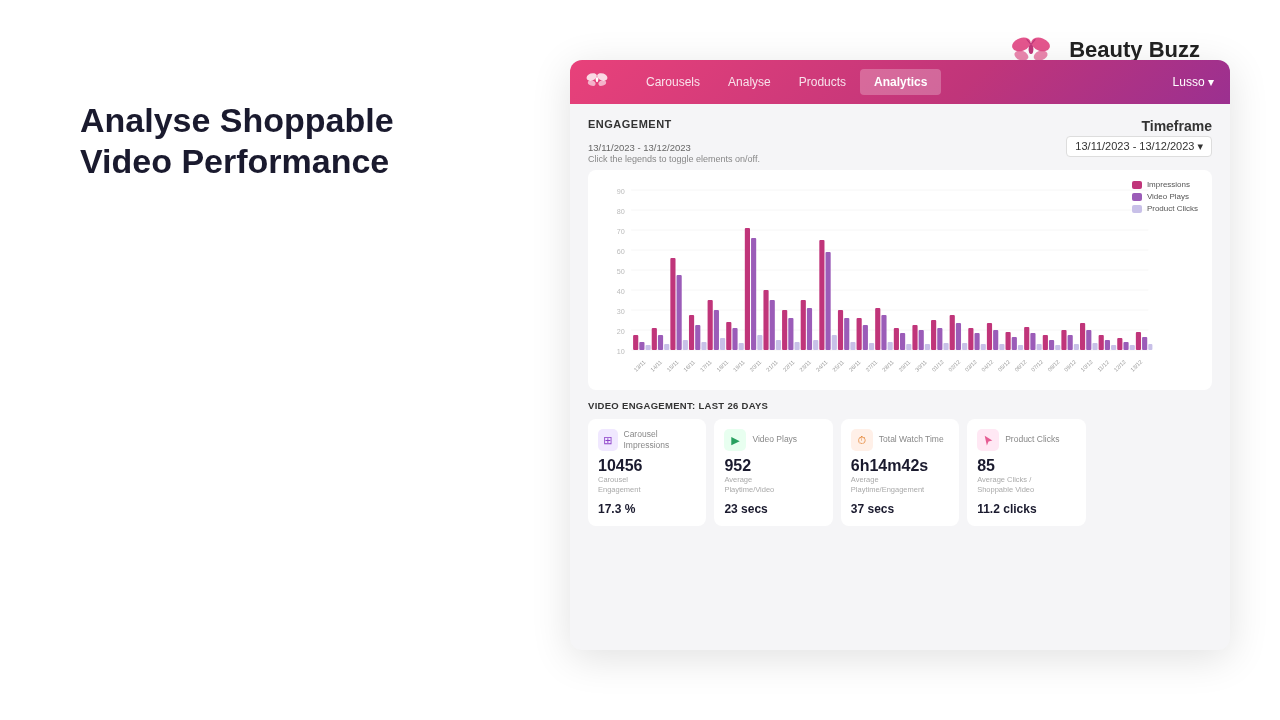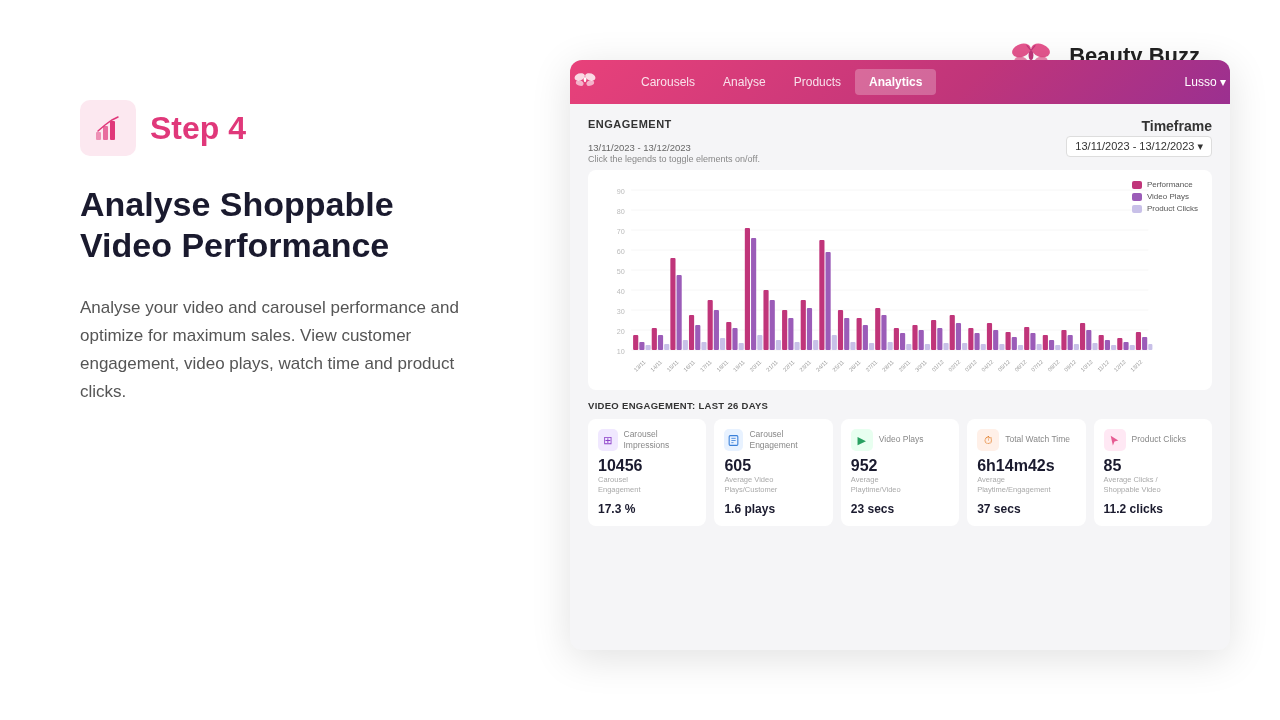--- a/index.html
+++ b/index.html
@@ -8,21 +8,21 @@
       background: #ffffff;
       width: 1280px;
       height: 720px;
       overflow: hidden;
       position: relative;
     }
 
     
     .logo-area {
       position: absolute;
-      top: 36px;
+      top: 30px;
       right: 80px;
       display: flex;
       align-items: center;
       gap: 18px;
     }
     .logo-butterfly {
       width: 40px;
       height: 40px;
     }
     .logo-text {
@@ -86,22 +86,22 @@
       box-shadow: 0 8px 40px rgba(0,0,0,0.12);
       background: #f5f5f7;
     }
 
     
     .dash-nav {
       background: linear-gradient(135deg, #e8417a 0%, #c0357a 60%, #9b3090 100%);
       height: 44px;
       display: flex;
       align-items: center;
-      padding: 0 4px;
-      gap: 15px;
+      padding: 0 16px;
+      gap: 8px;
     }
     .dash-nav-logo {
       margin-right: 16px;
       color: white;
       font-size: 18px;
     }
     .dash-nav-items {
       display: flex;
       gap: 0;
       flex: 1;
@@ -281,34 +281,22 @@
     <ellipse cx="37" cy="18" rx="12" ry="8" fill="#e0387a" opacity="0.85" transform="rotate(20 37 18)"></ellipse>
     <ellipse cx="37" cy="32" rx="9" ry="6" fill="#e0387a" opacity="0.6" transform="rotate(-20 37 32)"></ellipse>
     <ellipse cx="25" cy="24" rx="3" ry="6" fill="#c0357a"></ellipse>
     <line x1="25" y1="18" x2="20" y2="12" stroke="#c0357a" stroke-width="1.5" stroke-linecap="round"></line>
     <line x1="25" y1="18" x2="30" y2="12" stroke="#c0357a" stroke-width="1.5" stroke-linecap="round"></line>
   </svg>
   <span class="logo-text">Beauty Buzz</span>
 </div>
 
 <div class="left-content">
-  <div class="step-badge">
-    <div class="step-icon-box">
-      <svg width="28" height="28" viewBox="0 0 28 28" fill="none">
-        <rect x="2" y="18" width="5" height="8" rx="1" fill="#e0387a" opacity="0.5"></rect>
-        <rect x="9" y="12" width="5" height="14" rx="1" fill="#e0387a" opacity="0.7"></rect>
-        <rect x="16" y="7" width="5" height="19" rx="1" fill="#e0387a"></rect>
-        <polyline points="4,17 11,11 18,6 24,3" stroke="#e0387a" stroke-width="1.5" fill="none" stroke-linecap="round"></polyline>
-      </svg>
-    </div>
-    <span class="step-number">Step 4</span>
-  </div>
 
   <div class="main-title">Analyse Shoppable<br>Video Performance</div>
-  <p class="description">Analyse your video and carousel performance and optimize for maximum sales. View customer engagement, video plays, watch time and product clicks.</p>
 </div>
 
 <div class="dashboard-wrapper">
 
   <div class="dash-nav">
     <div class="dash-nav-logo">
       <svg width="22" height="22" viewBox="0 0 50 50" fill="none">
         <ellipse cx="13" cy="18" rx="12" ry="8" fill="white" opacity="0.8" transform="rotate(-20 13 18)"></ellipse>
         <ellipse cx="13" cy="32" rx="9" ry="6" fill="white" opacity="0.6" transform="rotate(20 13 32)"></ellipse>
         <ellipse cx="37" cy="18" rx="12" ry="8" fill="white" opacity="0.8" transform="rotate(20 37 18)"></ellipse>
@@ -337,21 +325,21 @@
         <div class="timeframe-selector">
           <span>13/11/2023 - 13/12/2023 ▾</span>
         </div>
       </div>
     </div>
 
     <div class="chart-area">
       <div class="chart-legend">
         <div class="legend-item">
           <div class="legend-dot" style="background:#c0357a;"></div>
-          <span>Performance</span>
+          <span>Impressions</span>
         </div>
         <div class="legend-item">
           <div class="legend-dot" style="background:#9b5cb8;"></div>
           <span>Video Plays</span>
         </div>
         <div class="legend-item">
           <div class="legend-dot" style="background:#c8c0e8;"></div>
           <span>Product Clicks</span>
         </div>
       </div>
@@ -529,36 +517,20 @@
       <div class="metric-card">
         <div class="metric-icon-row">
           <div class="metric-icon metric-icon-purple">⊞</div>
           <span class="metric-name">Carousel Impressions</span>
         </div>
         <div class="metric-value">10456</div>
         <div class="metric-sub-label">Carousel<br>Engagement</div>
         <div class="metric-sub-value">17.3 %</div>
       </div>
 
-      <div class="metric-card">
-        <div class="metric-icon-row">
-          <div class="metric-icon metric-icon-blue">
-            <svg width="13" height="13" viewBox="0 0 24 24" fill="none">
-                <rect x="4" y="3" width="16" height="18" rx="2" stroke="#3a80d9" stroke-width="2"></rect>
-                <line x1="8" y1="8" x2="16" y2="8" stroke="#3a80d9" stroke-width="1.5"></line>
-                <line x1="8" y1="12" x2="16" y2="12" stroke="#3a80d9" stroke-width="1.5"></line>
-                <line x1="8" y1="16" x2="12" y2="16" stroke="#3a80d9" stroke-width="1.5"></line>
-              </svg>
-          </div>
-          <span class="metric-name">Carousel Engagement</span>
-        </div>
-        <div class="metric-value">605</div>
-        <div class="metric-sub-label">Average Video<br>Plays/Customer</div>
-        <div class="metric-sub-value">1.6 plays</div>
-      </div>
 
       <div class="metric-card">
         <div class="metric-icon-row">
           <div class="metric-icon metric-icon-green">▶</div>
           <span class="metric-name">Video Plays</span>
         </div>
         <div class="metric-value">952</div>
         <div class="metric-sub-label">Average<br>Playtime/Video</div>
         <div class="metric-sub-value">23 secs</div>
       </div>

